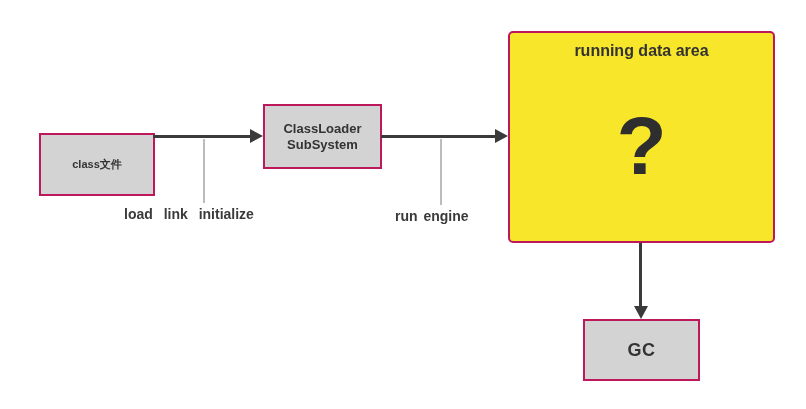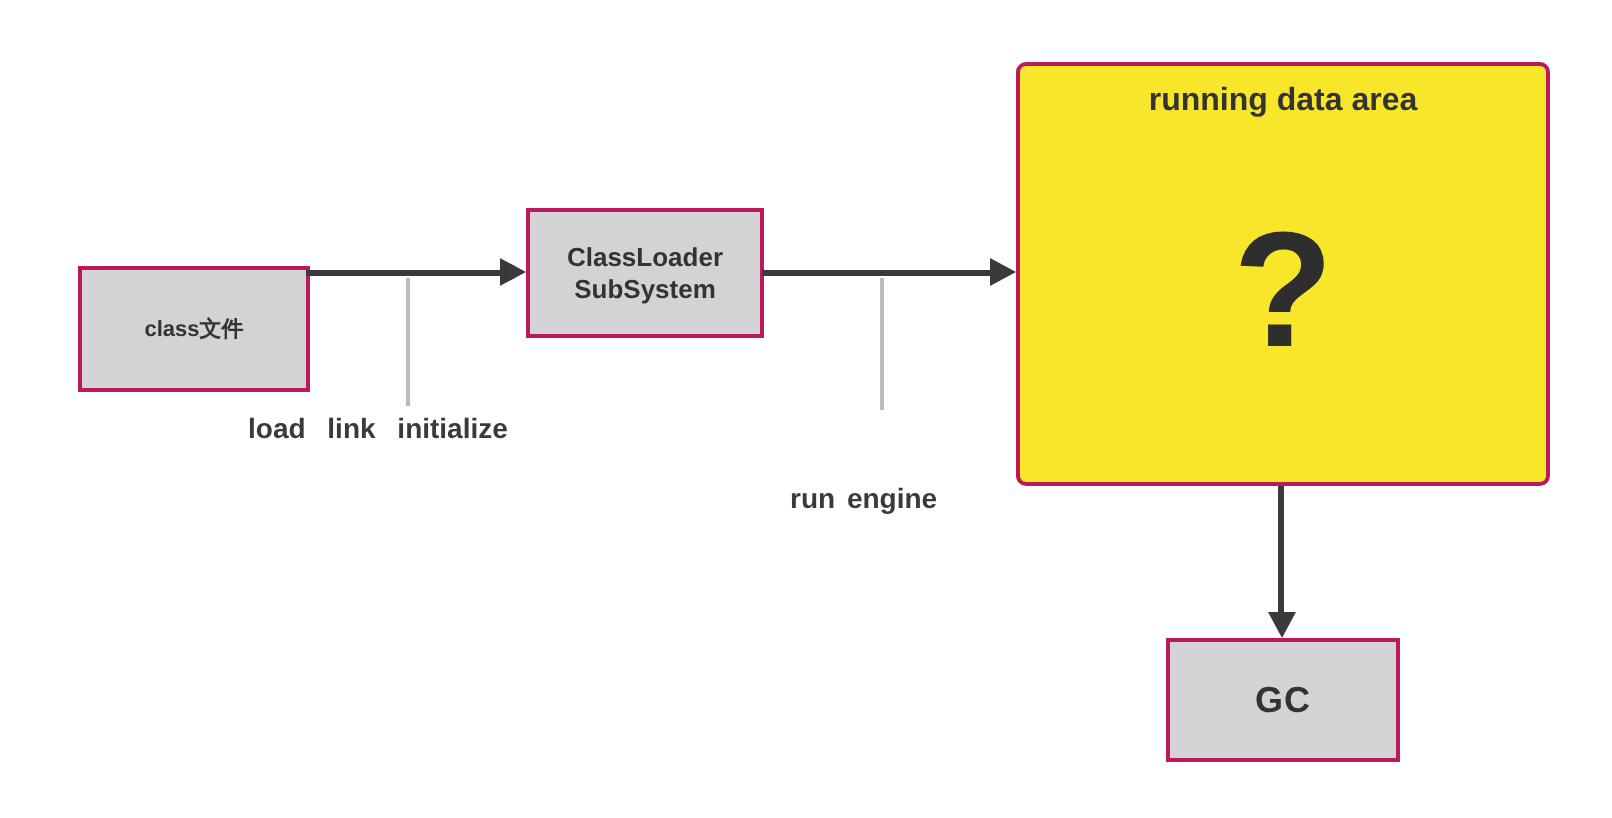--- a/index.html
+++ b/index.html
@@ -86,21 +86,21 @@
   .guide-1 { left: 203px; top: 139px; height: 64px; }
   .guide-2 { left: 440px; top: 139px; height: 66px; }
   .edge-label {
     position: absolute;
     font-size: 14px;
     font-weight: bold;
     color: #3a3a3a;
     white-space: nowrap;
   }
   .label-load { left: 124px; top: 206px; word-spacing: 7px; }
-  .label-run  { left: 395px; top: 208px; word-spacing: 2px; margin-top: 33px; }
+  .label-run  { left: 395px; top: 208px; word-spacing: 2px; }
 </style>
 </head>
 <body>
 
 <div class="canvas">
 
   <div class="node node-class-file">
     <span>class文件</span>
   </div>
 

